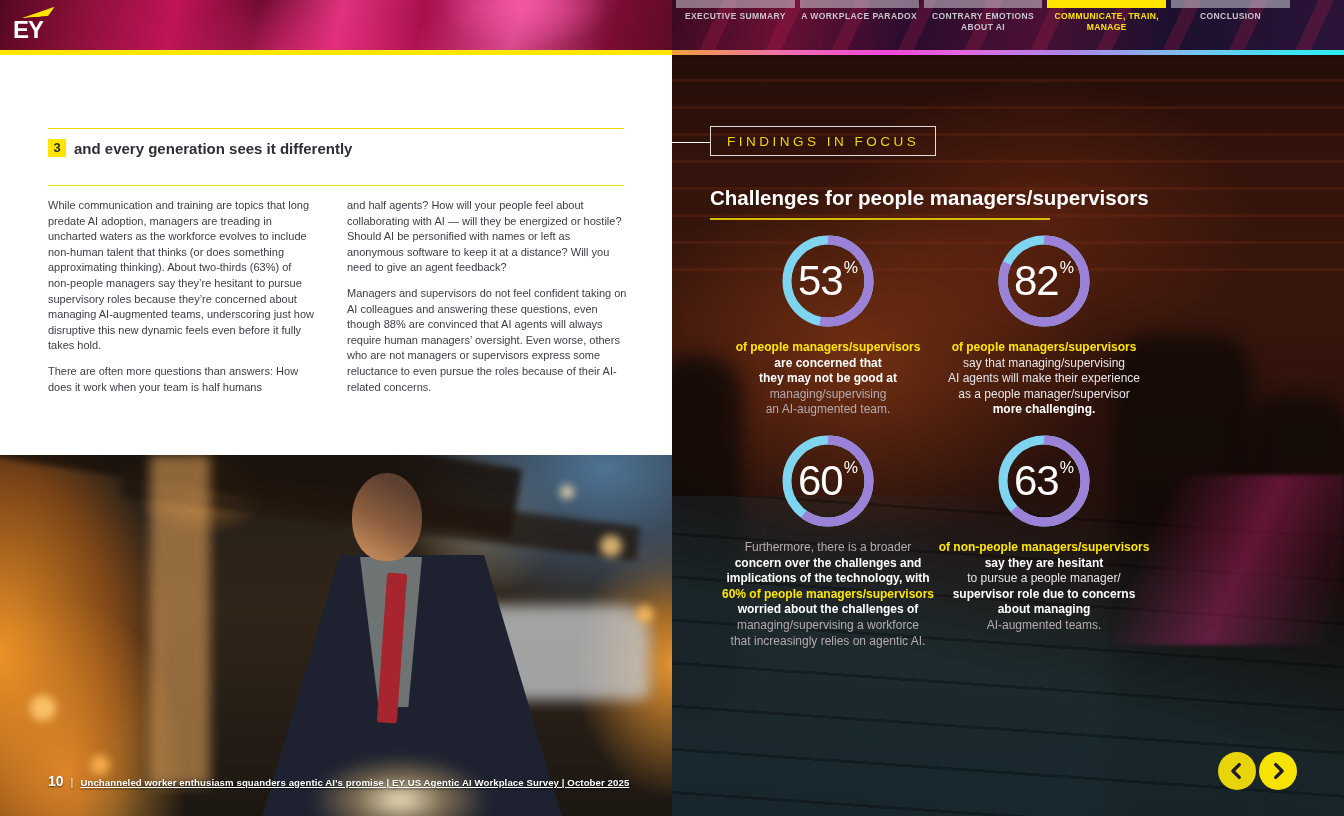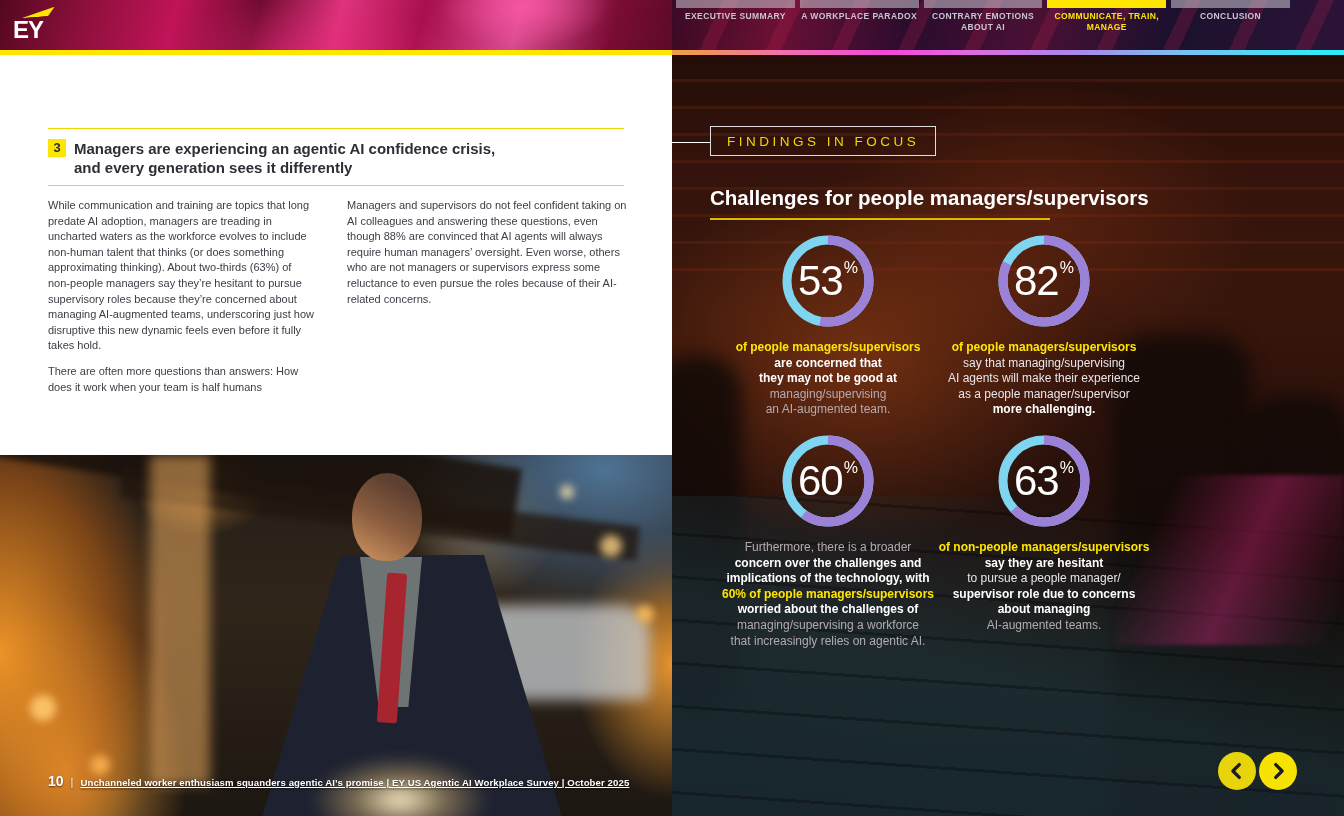--- a/index.html
+++ b/index.html
@@ -172,30 +172,30 @@
     </div>
 
     <div class="bar-left"></div>
     <div class="bar-right"></div>
   </div>
 
   <div class="page-left">
     <div class="rule top"></div>
     <div class="sec-chip">3</div>
     <div class="sec-heading">
-      <div>Managers are experiencing an agentic AI confidence crisis,</div>
       <div>and every generation sees it differently</div>
     </div>
     <div class="rule bottom"></div>
 
     <div class="col col1">
       <p>While communication and training are topics that long predate AI adoption, managers are treading in uncharted waters as the workforce evolves to include non-human talent that thinks (or does something approximating thinking). About two-thirds (63%) of non-people managers say they’re hesitant to pursue supervisory roles because they’re concerned about managing AI-augmented teams, underscoring just how disruptive this new dynamic feels even before it fully takes hold.</p>
       <p>There are often more questions than answers: How does it work when your team is half humans</p>
     </div>
     <div class="col col2">
+      <p>and half agents? How will your people feel about collaborating with AI — will they be energized or hostile? Should AI be personified with names or left as anonymous software to keep it at a distance? Will you need to give an agent feedback?</p>
       <p>Managers and supervisors do not feel confident taking on AI colleagues and answering these questions, even though 88% are convinced that AI agents will always require human managers’ oversight. Even worse, others who are not managers or supervisors express some reluctance to even pursue the roles because of their AI-related concerns.</p>
     </div>
   </div>
 
   <div class="photo">
     <div class="beam1"></div>
     <div class="beam2"></div>
     <div class="pillar"></div>
     <div class="car"></div>
     <div class="bokeh" style="left:30px;top:240px;width:26px;height:26px;background:rgba(255,200,110,.9);"></div>

